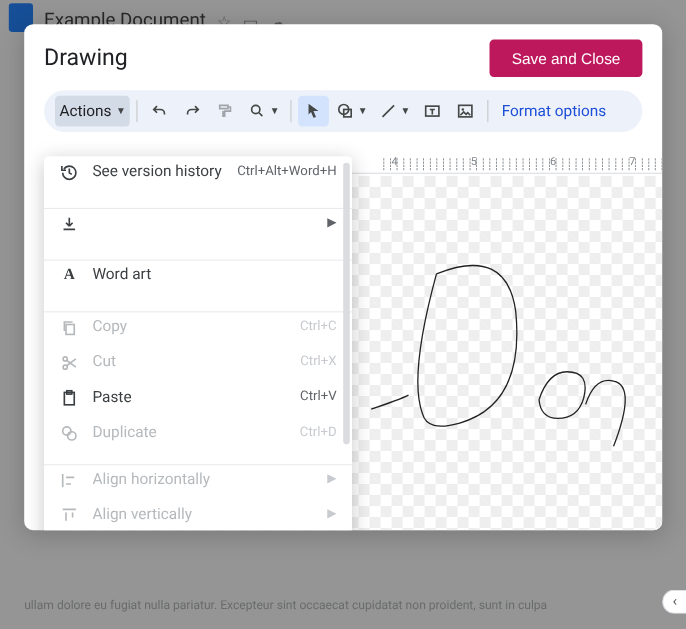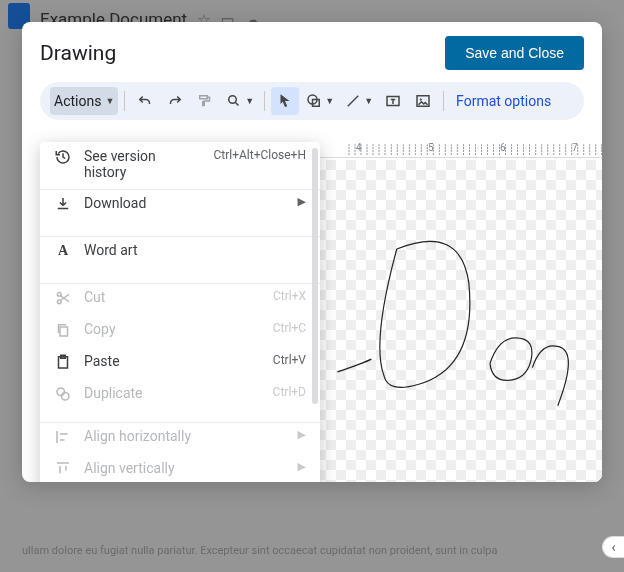--- a/index.html
+++ b/index.html
@@ -32,21 +32,21 @@
       z-index: 2;
       display: flex; flex-direction: column;
       overflow: hidden;
     }
     .dialog-header {
       display: flex; align-items: center; justify-content: space-between;
       padding: 14px 18px 8px 18px;
     }
     .dialog-title { font-size: 21px; color:#202124; font-weight:400; }
     .save-btn {
-      background:#0369a1; color:#fff; border:none;
+      background:#be185d; color:#fff; border:none;
       font-size:14px; font-weight:500; padding:9px 20px;
       border-radius:4px; cursor:pointer;
     }
     .toolbar-wrap { padding: 4px 18px 0 18px; text-align: center; }
     .toolbar {
       background:#edf2fa; border-radius:24px;
       height:38px; display:flex; align-items:center;
       padding:0 10px; gap:2px;
     }
     .tb-btn {
@@ -249,64 +249,63 @@
   <div class="menu">
     <div class="scrollbar"></div>
 
     <div class="item">
       <span class="mi-icon">
         <svg viewBox="0 0 24 24">
             <path fill="none" stroke="currentColor" stroke-width="2" d="M12 7v5l3 2M4 12a8 8 0 108-8c-3 0-5 1.5-6.5 3.5M3 4v5h5"></path>
           </svg>
       </span>
       <span class="mi-label">See version history</span>
-      <span class="mi-shortcut">Ctrl+Alt+Close+H</span>
+      <span class="mi-shortcut">Ctrl+Alt+Word+H</span>
     </div>
 
     <div class="divider"></div>
 
     <div class="item">
       <span class="mi-icon">
         <svg viewBox="0 0 24 24">
             <path fill="none" stroke="currentColor" stroke-width="2" d="M12 4v10m0 0l-4-4m4 4l4-4M5 18h14"></path>
           </svg>
       </span>
-      <span class="mi-label">Download</span>
       <span class="mi-arrow">▶</span>
     </div>
 
     <div class="divider"></div>
 
     <div class="item">
       <span class="mi-icon" style="font-weight:700;font-family:serif;">A</span>
       <span class="mi-label">Word art</span>
     </div>
 
     <div class="divider"></div>
 
     <div class="item compact disabled">
       <span class="mi-icon">
         <svg viewBox="0 0 24 24">
+            <rect x="8" y="8" width="10" height="12" fill="none" stroke="currentColor" stroke-width="2"></rect>
+            <path fill="none" stroke="currentColor" stroke-width="2" d="M6 16V5h10"></path>
+          </svg>
+      </span>
+      <span class="mi-label">Copy</span>
+      <span class="mi-shortcut">Ctrl+C</span>
+    </div>
+    <div class="item compact disabled">
+      <span class="mi-icon">
+        <svg viewBox="0 0 24 24">
             <circle cx="7" cy="17" r="2.5" fill="none" stroke="currentColor" stroke-width="2"></circle>
             <circle cx="7" cy="7" r="2.5" fill="none" stroke="currentColor" stroke-width="2"></circle>
             <path stroke="currentColor" stroke-width="2" d="M9 9l11 8M9 15l11-8"></path>
           </svg>
       </span>
       <span class="mi-label">Cut</span>
       <span class="mi-shortcut">Ctrl+X</span>
-    </div>
-    <div class="item compact disabled">
-      <span class="mi-icon">
-        <svg viewBox="0 0 24 24">
-            <rect x="8" y="8" width="10" height="12" fill="none" stroke="currentColor" stroke-width="2"></rect>
-            <path fill="none" stroke="currentColor" stroke-width="2" d="M6 16V5h10"></path>
-          </svg>
-      </span>
-      <span class="mi-label">Copy</span>
-      <span class="mi-shortcut">Ctrl+C</span>
     </div>
     <div class="item compact">
       <span class="mi-icon">
         <svg viewBox="0 0 24 24">
             <rect x="6" y="5" width="12" height="15" fill="none" stroke="currentColor" stroke-width="2"></rect>
             <rect x="9" y="3" width="6" height="4" fill="none" stroke="currentColor" stroke-width="2"></rect>
           </svg>
       </span>
       <span class="mi-label">Paste</span>
       <span class="mi-shortcut">Ctrl+V</span>

